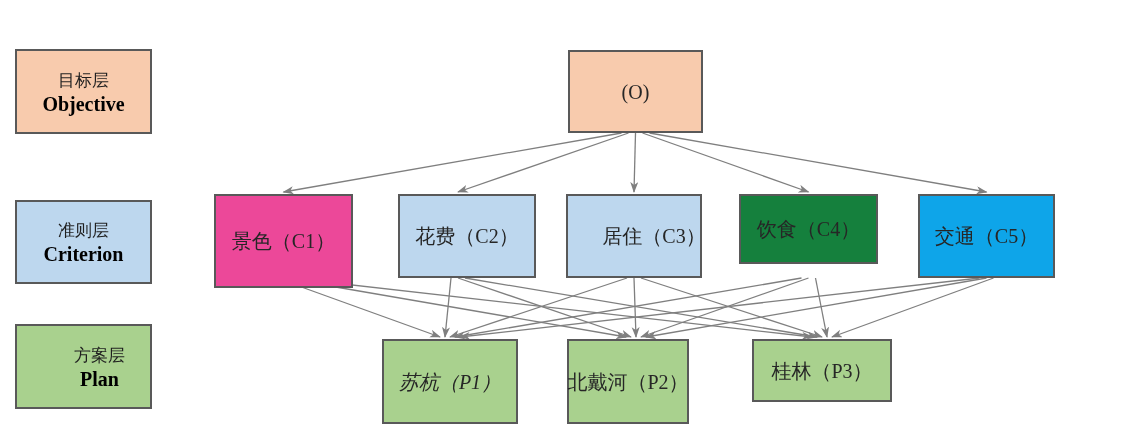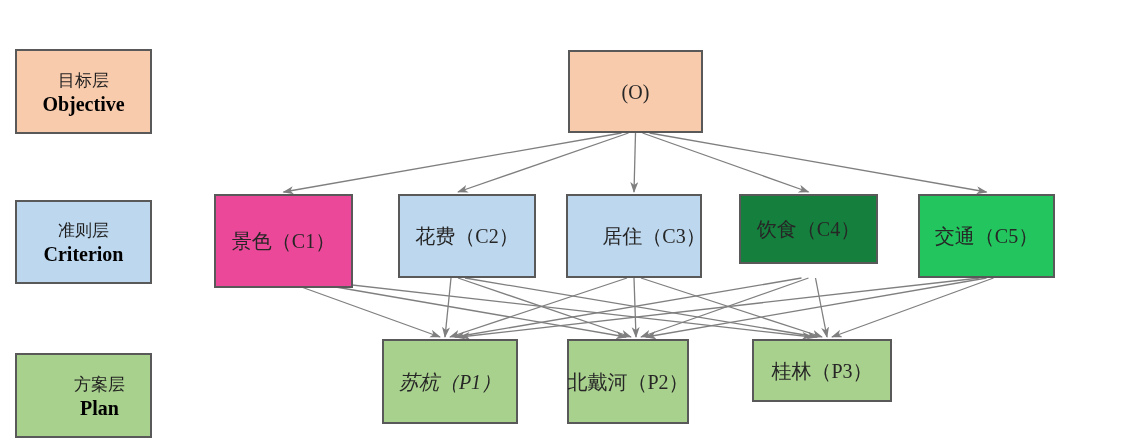--- a/index.html
+++ b/index.html
@@ -90,42 +90,42 @@
   </svg>
   <div id="legend-group">
       <div class="box legend-box" style="left: 15px; top: 49px; width: 137px; height: 85px; background: rgb(248, 203, 173);">
         <span class="zh">目标层</span>
         <span class="en">Objective</span>
       </div>
       <div class="box legend-box" style="left: 15px; top: 194px; width: 137px; height: 84px; background: rgb(189, 215, 238); margin-top: 6px;">
         <span class="zh">准则层</span>
         <span class="en">Criterion</span>
       </div>
-      <div class="box legend-box" style="left: 15px; top: 353px; width: 137px; height: 85px; background: rgb(169, 209, 142); padding-left: 32px;">
+      <div class="box legend-box" style="left: 15px; top: 324px; width: 137px; height: 85px; background: rgb(169, 209, 142); padding-left: 32px;">
         <span class="zh">方案层</span>
         <span class="en">Plan</span>
       </div>
     </div>
   <div id="node-group">
       <div class="box node-box" style="left: 568px; top: 50px; width: 135px; height: 83px; background: rgb(248, 203, 173);">
         <span class="node-line">(O)</span>
       </div>
       <div class="box node-box" style="left: 214px; top: 194px; width: 139px; height: 94px; background: #ec4899;">
         <span class="node-line">景色（C1）</span>
       </div>
       <div class="box node-box" style="left: 389px; top: 194px; width: 138px; height: 84px; background: rgb(189, 215, 238); margin-left: 9px;">
         <span class="node-line">花费（C2）</span>
       </div>
       <div class="box node-box" style="left: 566px; top: 194px; width: 136px; height: 84px; background: rgb(189, 215, 238); padding-left: 40px;">
         <span class="node-line">居住（C3）</span>
       </div>
       <div class="box node-box" style="left: 739px; top: 194px; width: 139px; height: 70px; background: #15803d;">
         <span class="node-line">饮食（C4）</span>
       </div>
-      <div class="box node-box" style="left: 918px; top: 194px; width: 137px; height: 84px; background: #22c55e;">
+      <div class="box node-box" style="left: 918px; top: 194px; width: 137px; height: 84px; background: #0ea5e9;">
         <span class="node-line">交通（C5）</span>
       </div>
       <div class="box node-box" style="left: 382px; top: 339px; width: 136px; height: 85px; background: rgb(169, 209, 142); font-style: italic;">
         <span class="node-line">苏杭（P1）</span>
       </div>
       <div class="box node-box" style="left: 567px; top: 339px; width: 122px; height: 85px; background: rgb(169, 209, 142);">
         <span class="node-line">北戴河（P2）</span>
       </div>
       <div class="box node-box" style="left: 752px; top: 339px; width: 140px; height: 63px; background: rgb(169, 209, 142);">
         <span class="node-line">桂林（P3）</span>

